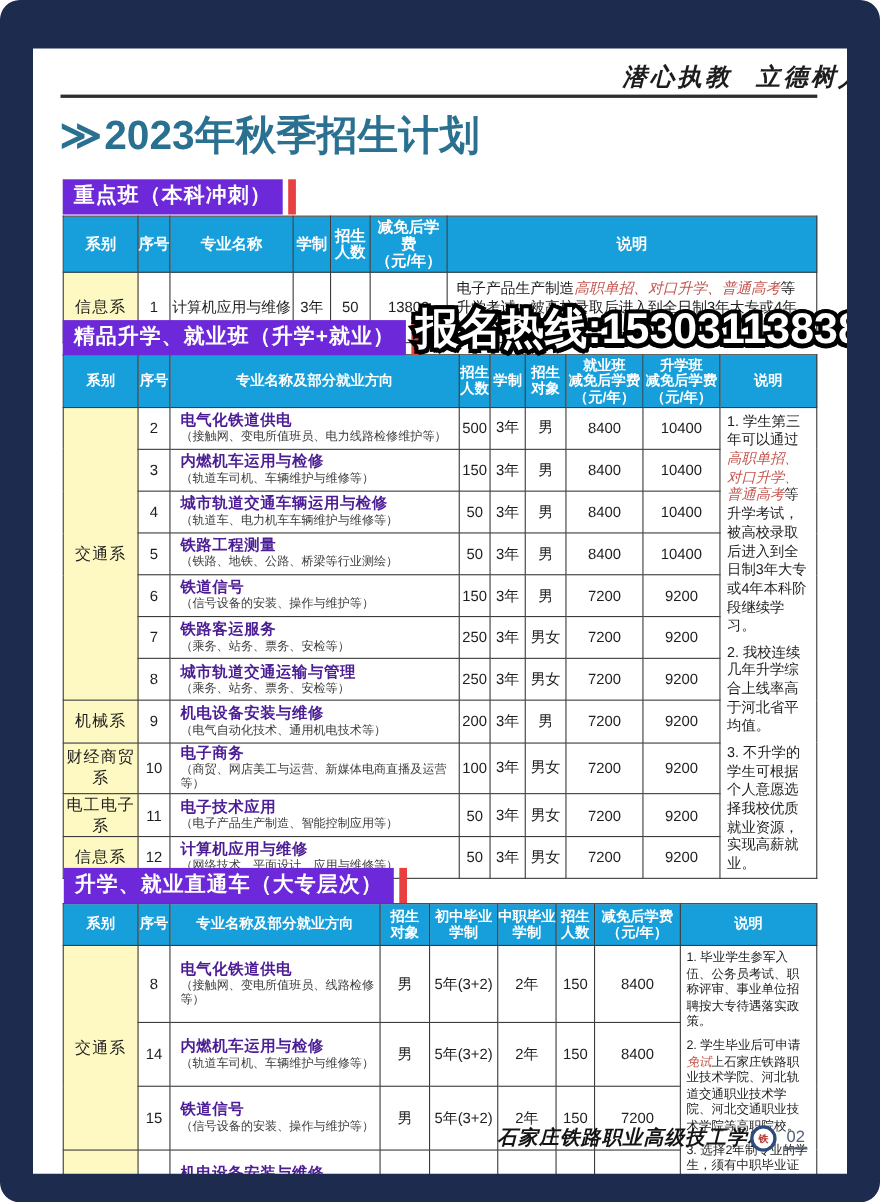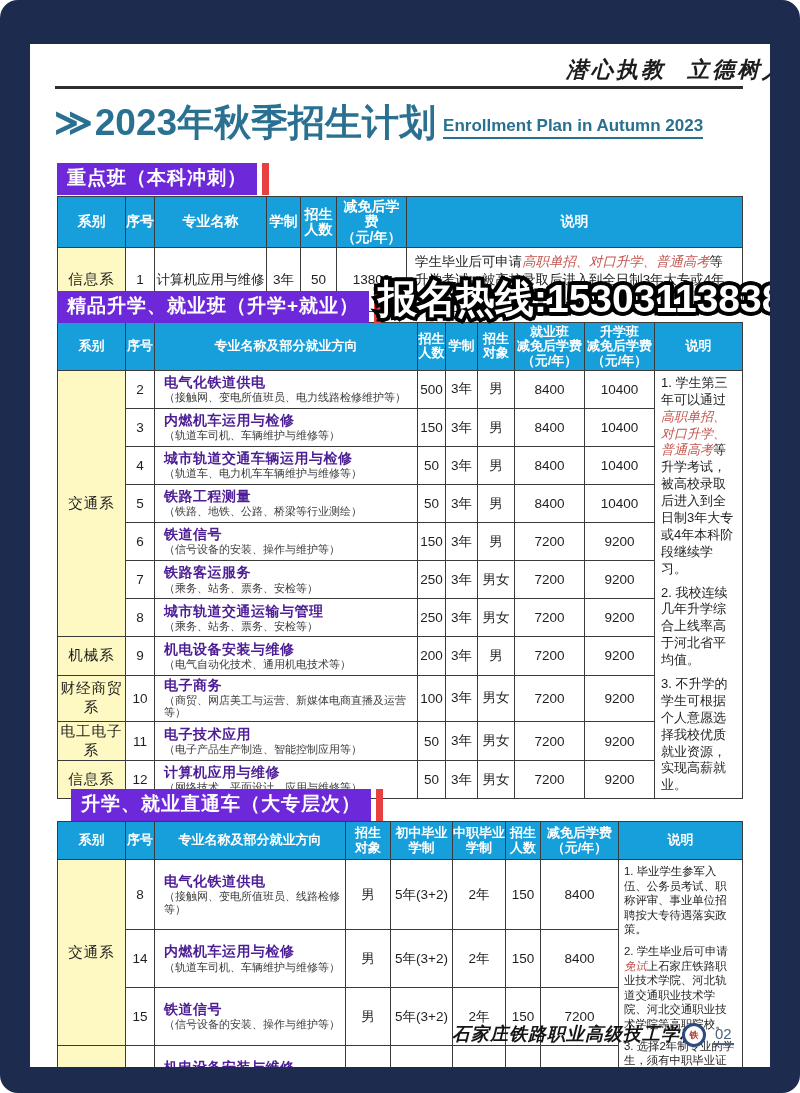--- a/index.html
+++ b/index.html
@@ -25,21 +25,21 @@
   .title-chevron { margin-right:2px; }
   .title-en { color:#2a7090; font-weight:bold; font-size:17px; margin-left:7px; margin-bottom:5px;
               border-bottom:2.5px solid #2a7090; padding-bottom:1px; letter-spacing:0px; }
 
   
   .sec { position:absolute; display:flex; align-items:stretch; z-index:4; }
   .sec-box { background:#6d28d9; color:#fff; font-weight:bold; font-size:19px; padding:2px 10px 4px 10px; letter-spacing:1px; }
   .sec-bar { width:7px; background:#e84040; margin-left:5px; }
   #sec1 { left:57px; top:163px; }
   #sec2 { left:57px; top:291px; }
-  #sec3 { left:71px; top:789px; }
+  #sec3 { left:58px; top:789px; }
 
   
   .hotline { position:absolute; left:334px; top:272px; z-index:10; font-size:39px; font-weight:bold;
              color:#ffffff; white-space:nowrap; letter-spacing:0px;
              -webkit-text-stroke:7px #000; paint-order:stroke fill;
              text-shadow:-3px -3px 0 #000, 3px -3px 0 #000, -3px 3px 0 #000, 3px 3px 0 #000,
                           0 -4px 0 #000, 0 4px 0 #000, -4px 0 0 #000, 4px 0 0 #000;margin-left:44px; }
 
   
   table { position:absolute; left:57px; width:685px; border-collapse:collapse; table-layout:fixed; background:#fff; }
@@ -77,21 +77,20 @@
 
 <div class="motto-row">
   <span class="motto">潜心执教  立德树人</span>
   <span class="motto-seal">石
 联</span>
 </div>
 <div class="rule"></div>
 
 <div class="title-row">
   <span class="title-cn"><span class="title-chevron">≫</span><span>2023年秋季招生计划</span></span>
-  <span class="title-en">Enrollment Plan in Autumn 2023</span>
 </div>
 
 <div class="sec" id="sec1">
   <div class="sec-box">重点班（本科冲刺）</div>
   <div class="sec-bar"></div>
 </div>
 
 <table id="table1">
   <colgroup>
       <col style="width:68px">
@@ -115,21 +114,21 @@
     <th>说明</th>
   </tr>
   <tr class="r52">
     <td class="dept">信息系</td>
     <td>1</td>
     <td>计算机应用与维修</td>
     <td>3年</td>
     <td>50</td>
     <td>13800</td>
     <td class="note-cell">
-          <div class="np"><span>学生毕业后可申请</span><span class="red">高职单招、对口升学、普通高考</span><span>等升学考试，被高校录取后进入到全日制3年大专或4年本科阶段继续学习。</span></div>
+          <div class="np"><span>电子产品生产制造</span><span class="red">高职单招、对口升学、普通高考</span><span>等升学考试，被高校录取后进入到全日制3年大专或4年本科阶段继续学习。</span></div>
         </td>
   </tr>
 </tbody>
   </table>
 
 <div class="hotline">报名热线:15303113838</div>
 
 <div class="sec" id="sec2">
   <div class="sec-box">精品升学、就业班（升学+就业）</div>
   <div class="sec-bar"></div>

